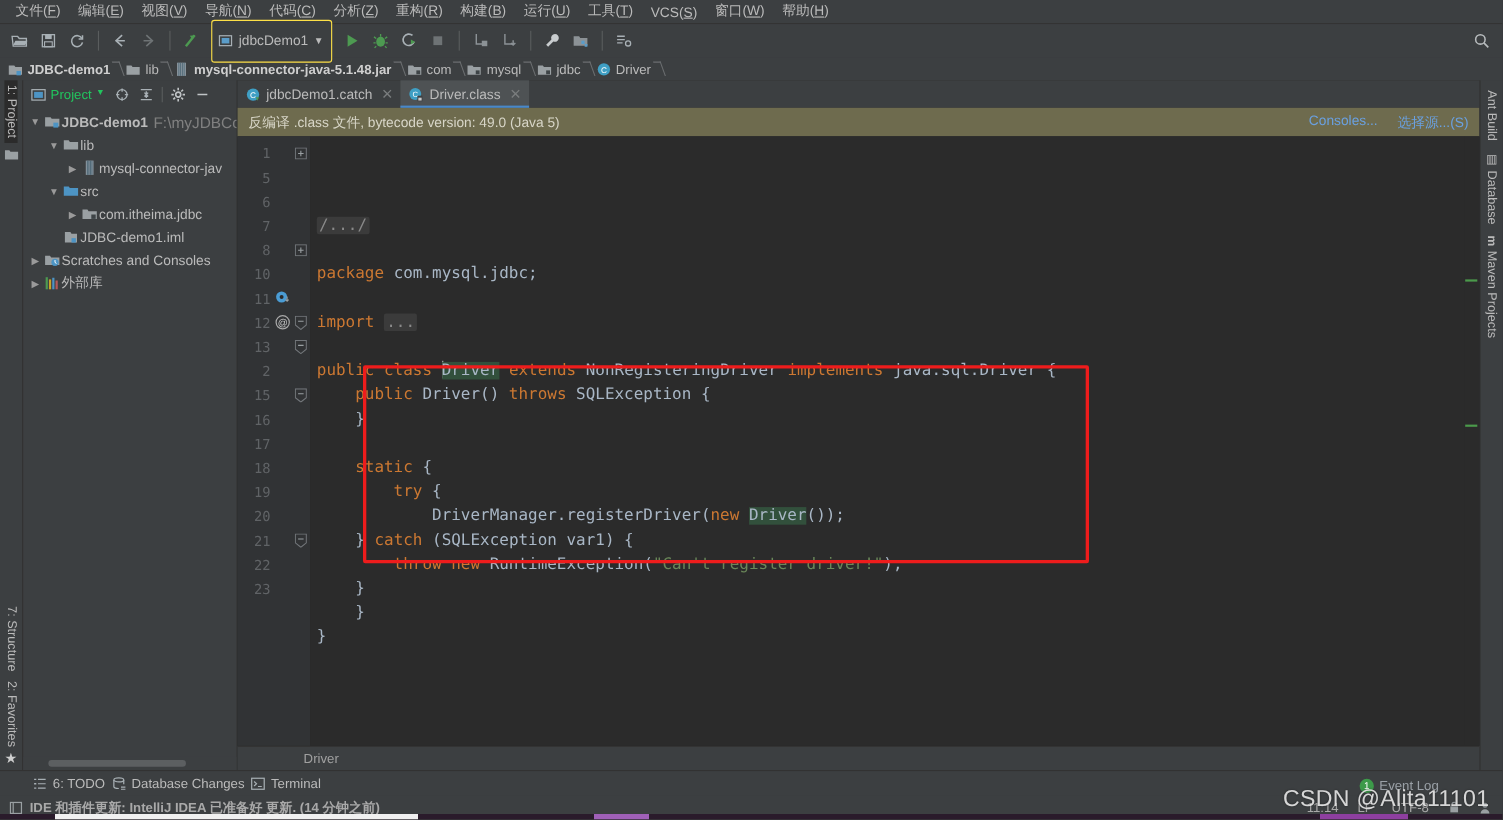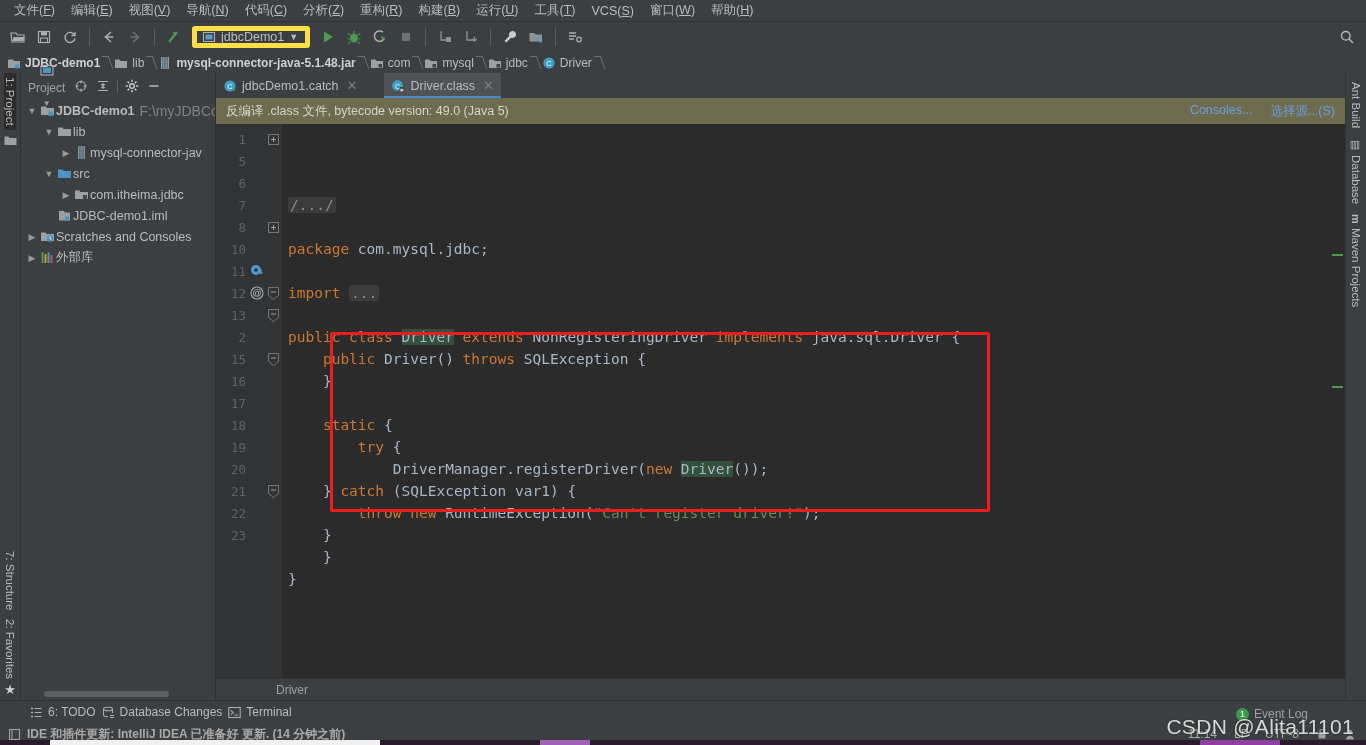--- a/index.html
+++ b/index.html
@@ -25,22 +25,22 @@
 
   
   .toolbar{
     height:30px; background:#3c3f41; display:flex; align-items:center;
     padding:0 6px; flex:0 0 30px; gap:2px; position:relative;
   }
   .tb-btn{ width:24px;height:24px; display:flex;align-items:center;justify-content:center;
            border-radius:3px; cursor:default;}
   .tb-sep{ width:1px;height:18px;background:#5a5d5e;margin:0 5px; }
   .runcfg{
-    display:flex;align-items:center;gap:5px;height:22px;
-    border:5px solid #fde047;border-radius:3px;padding:0 7px 0 5px;
+    display:flex;align-items:center;gap:5px;height:39px;
+    border:1px solid #fde047;border-radius:3px;padding:0 7px 0 5px;
     background:#3c3f41; color:#bbbbbb; font-size:12.5px; margin:0 4px; cursor:default;
   }
   .search-right{ position:absolute; right:8px; top:4px; width:22px;height:22px;
       display:flex;align-items:center;justify-content:center; }
 
   
   .navbar{
     height:21px; background:#3c3f41; display:flex;align-items:center;
     flex:0 0 21px; padding-left:5px; font-size:12px;
   }
@@ -70,22 +70,22 @@
   }
   .vlabel.active{ background:#2b2b2b; }
   .vtop{ display:flex;flex-direction:column;align-items:center; }
   .vbot{ display:flex;flex-direction:column;align-items:center; padding-bottom:3px;}
 
   
   .projpane{ width:195px; flex:0 0 195px; background:#3c3f41; display:flex; flex-direction:column;
              border-right:1px solid #323232; min-height:0; }
   .proj-head{ height:25px; display:flex;align-items:center; gap:2px; padding:0 3px;
               flex:0 0 25px; }
-  .proj-title{ display:flex;align-items:center;gap:4px; font-size:12px;color:#a3a3a3;
-               padding:2px 4px; cursor:default;flex-direction:column; }
+  .proj-title{ display:flex;gap:4px; font-size:12px;color:#22c55e;
+               padding:2px 4px; cursor:default; }
   .hbtn{ width:20px;height:20px;display:flex;align-items:center;justify-content:center;
          border-radius:3px;cursor:default;}
   .hsep{ width:1px;height:14px;background:#5a5d5e;margin:0 2px;}
   .tree{ flex:1 1 auto; overflow:hidden; padding-top:2px; font-size:12.5px; }
   .trow{ display:flex;align-items:center; height:21px; padding-left:4px; white-space:nowrap;
          cursor:default; }
   .twist{ width:14px; flex:0 0 14px; display:flex;align-items:center;justify-content:center;
           color:#9a9a9a; font-size:9px;}
   .ticon{ width:17px; flex:0 0 17px; display:flex;align-items:center;justify-content:center; }
   .tlabel{ color:#bbbbbb; }
@@ -95,21 +95,21 @@
   .proj-scroll .thumb{ position:absolute; left:23px; top:3px; height:6px; width:125px;
                        background:#5c5f61; border-radius:3px;}
 
   
   .editarea{ flex:1 1 auto; display:flex; flex-direction:column; min-width:0; background:#2b2b2b;}
   .tabbar{ height:25px; flex:0 0 25px; background:#3c3f41; display:flex; align-items:flex-end;}
   .etab{
     height:25px; display:flex;align-items:center;gap:5px; padding:0 7px;
     font-size:12.5px; color:#bbbbbb; cursor:default; position:relative;
   }
-  .etab.active{ background:#4e5254;margin-left:20px; }
+  .etab.active{ background:#4e5254; }
   .etab.active::after{ content:""; position:absolute; left:0;right:0;bottom:0;height:2px;
                        background:#4a88c7; }
   .etab .x{ color:#7a7d7e; font-size:13px; margin-left:3px;}
 
   .notice{
     height:26px; flex:0 0 26px; background:#6e6b4e; display:flex;align-items:center;
     padding:0 10px; font-size:12.5px; color:#d8d6c8;
   }
   .notice .links{ margin-left:auto; display:flex; gap:18px; }
   .notice .links a{ color:#6aa0e0; text-decoration:none; cursor:default; }

